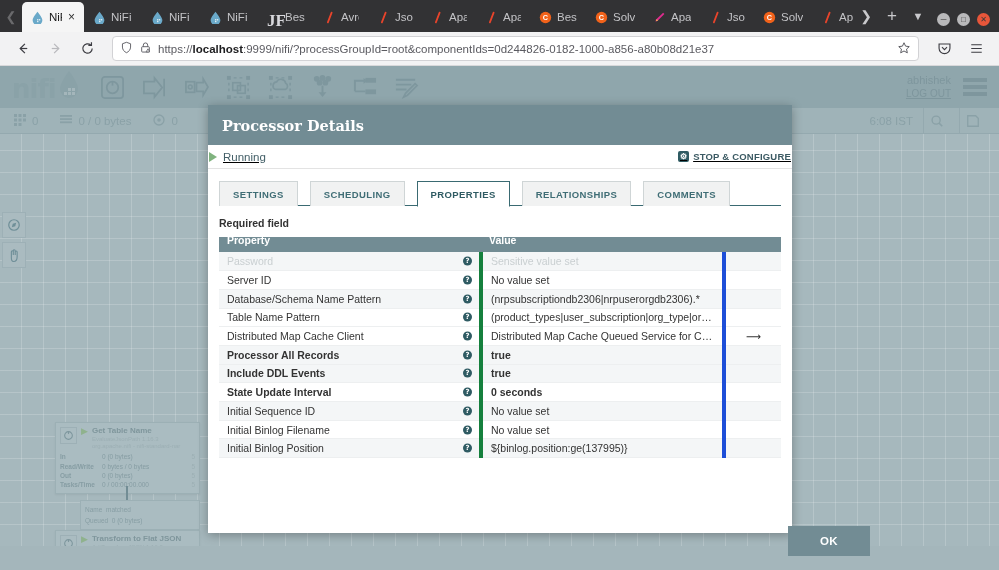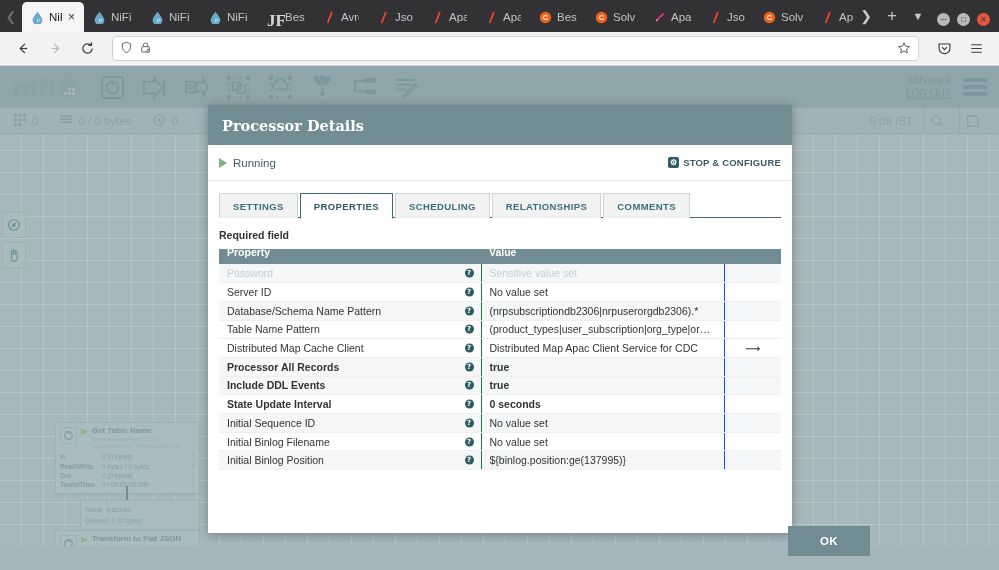--- a/index.html
+++ b/index.html
@@ -119,58 +119,59 @@
     position:absolute; left:208px; top:105px; width:584px; height:428px;
     background:#fff; box-shadow:0 2px 10px rgba(0,0,0,.3);
     display:flex; flex-direction:column;
   }
   .dlg-title{
     height:40px; background:#728c94; color:#fff; display:flex; align-items:center;
     padding:0 14px; font-size:14.5px; font-weight:bold;
     font-family:"DejaVu Serif", serif;
   }
   .dlg-bar{
-    height:36px; display:flex; align-items:center; padding:0 11px;
+    height:24px; display:flex; align-items:center; padding:0 1px;
     border-bottom:1px solid #e3e3e3;
+    text-decoration:underline;
   }
   .run-state{ display:flex; align-items:center; gap:6px; font-size:11.5px; color:#446068;}
   .run-tri{ width:0;height:0;border-left:8px solid #80b37f;border-top:5px solid transparent;
             border-bottom:5px solid transparent;}
   .stop-cfg{ margin-left:auto; display:flex; align-items:center; gap:4px;
              font-size:9.5px; font-weight:bold; color:#3b5a63; letter-spacing:.2px;}
   .gear-sq{ width:11px;height:11px;background:#2f5b63;border-radius:2px;
             display:flex;align-items:center;justify-content:center;color:#fff;font-size:8px;}
 
   .tabs{ display:flex; align-items:flex-end; padding:12px 11px 0 11px; position:relative; }
   .tabs::after{ content:""; position:absolute; left:11px; right:11px; bottom:0;
                 height:1px; background:#3a6a72; }
   .dtab{
     padding:7px 13px 6px 13px; font-size:9.5px; font-weight:bold; letter-spacing:.4px;
     color:#3f6d75; background:#f1f2f2; border:1px solid #cfd5d6; border-bottom:none;
-    margin-right:2px; position:relative; z-index:2;
+    margin-right:12px; position:relative; z-index:2;
   }
   .dtab.active{ background:#fff; border:1px solid #3a6a72; border-bottom:1px solid #fff;
                 color:#2f5b63; margin-bottom:-1px; }
 
   .dlg-body{ flex:1; padding:11px 11px 0 11px; overflow:hidden; position:relative;}
   .req-field{ font-size:10.5px; font-weight:bold; color:#333; margin-bottom:8px;}
 
   table.props{ width:100%; border-collapse:collapse; table-layout:fixed; }
   table.props th{
     background:#728c94; color:#fff; text-align:left; font-size:10.5px; font-weight:bold;
     padding:6px 8px; height:23px;margin-top:27px;
   }
   table.props td{
     font-size:10.5px; color:#333; padding:0 8px; height:18.7px;
     border-bottom:1px solid #edeff0; overflow:hidden; white-space:nowrap;
     text-overflow:ellipsis;
   }
   table.props tr.alt td{ background:#f4f6f7; }
-  td.c-prop{ border-right:1px solid #15803d; position:relative; }
-  td.c-val{ border-right:1px solid #1d4ed8;margin-left:24px; }
+  td.c-prop{ border-right:4px solid #15803d; position:relative; }
+  td.c-val{ border-right:4px solid #1d4ed8;margin-left:24px; }
   td.c-go{ text-align:center; color:#2f5b63; }
   .bold{ font-weight:bold; }
   .noval{ color:#aab0b2; }
   .qmark{
     position:absolute; right:7px; top:50%; transform:translateY(-50%);
     width:9px;height:9px;border-radius:50%;background:#2f5b63;color:#fff;
     font-size:7px; line-height:9px; text-align:center; font-weight:bold;
     font-family:"DejaVu Sans", sans-serif;
   }
   .clip-row td{ color:#c9cfd1 !important; }
@@ -340,20 +341,25 @@
         <svg width="13" height="13" viewBox="0 0 16 16">
             <path d="M8 1.6 13 3.4v4.1c0 3.3-2.2 5.6-5 6.9-2.8-1.3-5-3.6-5-6.9V3.4z" fill="none" stroke="#55555c" stroke-width="1.1"></path>
           </svg>
       </span>
       <span>
         <svg width="13" height="13" viewBox="0 0 16 16">
           <rect x="3.3" y="7" width="9.4" height="6.6" rx="1" fill="none" stroke="#55555c" stroke-width="1.1"></rect>
           <path d="M5.3 7V5.1a2.7 2.7 0 0 1 5.4 0V7" fill="none" stroke="#55555c" stroke-width="1.1"></path>
           <path d="M11 9.6l2.2 3.8H8.8z" fill="#f2f2f3" stroke="#55555c" stroke-width=".9"></path>
         </svg>
+      </span>
+      <span style="display:flex;align-items:baseline;overflow:hidden;white-space:nowrap;">
+        <span>https://</span>
+          <span class="u-strong">localhost</span>
+          <span>:9999/nifi/?processGroupId=root&amp;componentIds=0d244826-0182-1000-a856-a80b08d21e37</span>
       </span>
       <span class="star">
         <svg width="14" height="14" viewBox="0 0 16 16">
             <path d="M8 2l1.8 3.9 4.2.5-3.1 2.9.9 4.2L8 11.4 4.2 13.5l.9-4.2L2 6.4l4.2-.5z" fill="none" stroke="#55555c" stroke-width="1.1"></path>
           </svg>
       </span>
     </div>
 
     <div class="nav-right">
       <div class="nav-icon">
@@ -610,22 +616,22 @@
         <span>Running</span>
       </div>
       <div class="stop-cfg">
         <span class="gear-sq">⚙</span>
         <span>STOP &amp; CONFIGURE</span>
       </div>
     </div>
 
     <div class="tabs" id="dtabs-host">
         <div class="dtab"><span>SETTINGS</span></div>
+        <div class="dtab"><span>SCHEDULING</span></div>
         <div class="dtab active"><span>PROPERTIES</span></div>
-        <div class="dtab"><span>SCHEDULING</span></div>
         <div class="dtab"><span>RELATIONSHIPS</span></div>
         <div class="dtab"><span>COMMENTS</span></div>
       </div>
 
     <div class="dlg-body">
       <div class="req-field">Required field</div>
       <div class="tbl-wrap">
         <table class="props" style="margin-top: -9px;">
           <thead style="position: relative; z-index: 5;">
             <tr>
@@ -650,21 +656,21 @@
                 <td class="c-val ">(nrpsubscriptiondb2306|nrpuserorgdb2306).*</td>
                 <td class="c-go"></td>
               </tr>
               <tr>
                 <td class="c-prop"><span>Table Name Pattern</span><span class="qmark">?</span></td>
                 <td class="c-val ">(product_types|user_subscription|org_type|org_type|st...</td>
                 <td class="c-go"></td>
               </tr>
               <tr>
                 <td class="c-prop"><span>Distributed Map Cache Client</span><span class="qmark">?</span></td>
-                <td class="c-val ">Distributed Map Apac Client Service for CDC</td>
+                <td class="c-val ">Distributed Map Cache Queued Service for CDC</td>
                 <td class="c-go"><span>⟶</span></td>
               </tr>
               <tr class="alt">
                 <td class="c-prop bold"><span>Processor All Records</span><span class="qmark">?</span></td>
                 <td class="c-val bold">true</td>
                 <td class="c-go"></td>
               </tr>
               <tr class="alt">
                 <td class="c-prop bold"><span>Include DDL Events</span><span class="qmark">?</span></td>
                 <td class="c-val bold">true</td>

